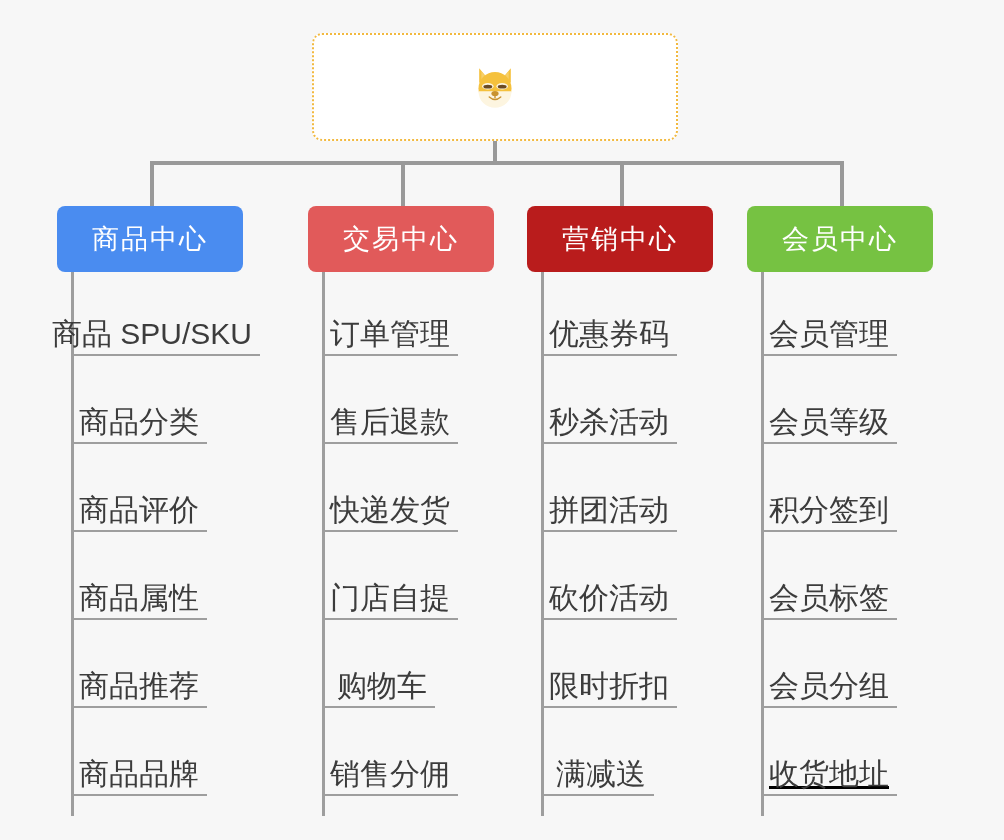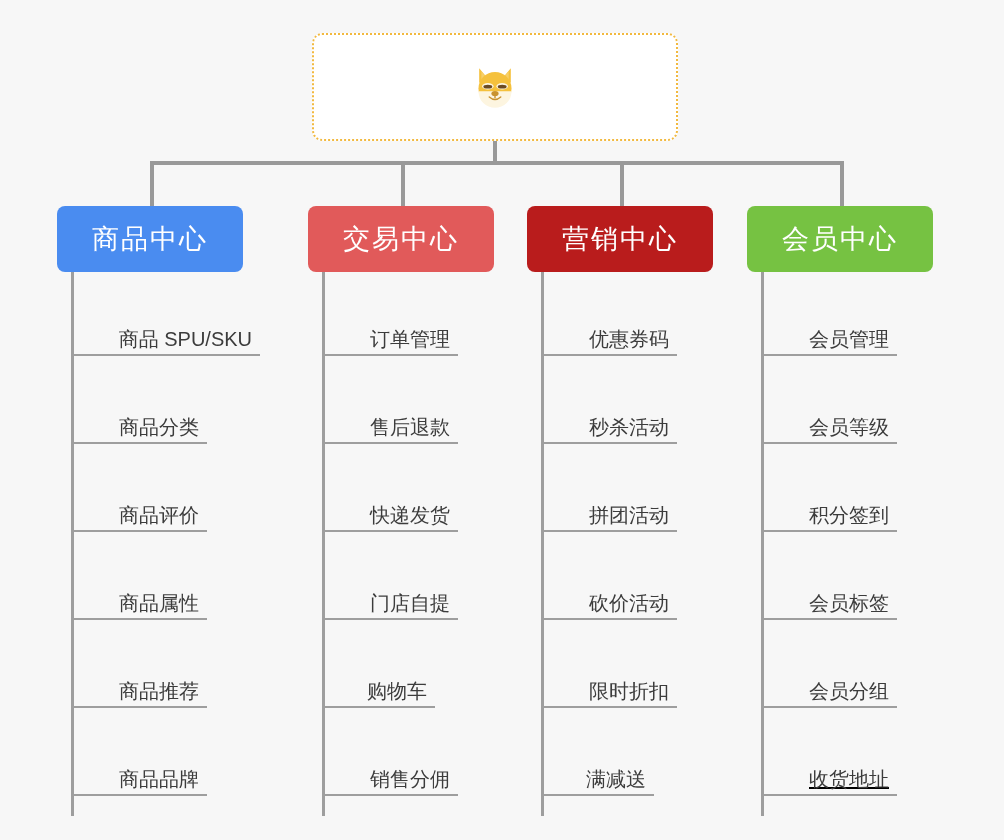--- a/index.html
+++ b/index.html
@@ -102,21 +102,21 @@
     height: 52px;
     box-sizing: border-box;
     border-bottom: 2px solid #9e9e9e;
     display: flex;
     align-items: flex-end;
     justify-content: flex-end;
     padding: 0 8px 4px 0;
     white-space: nowrap;
   }
   .leaf-label {
-    font-size: 20px;
+    font-size: 30px;
     color: #3c3c3c;
     line-height: 1.1;
   }
 </style>
 </head>
 <body>
 
 <div id="chart">
 
   <div class="root-node">

